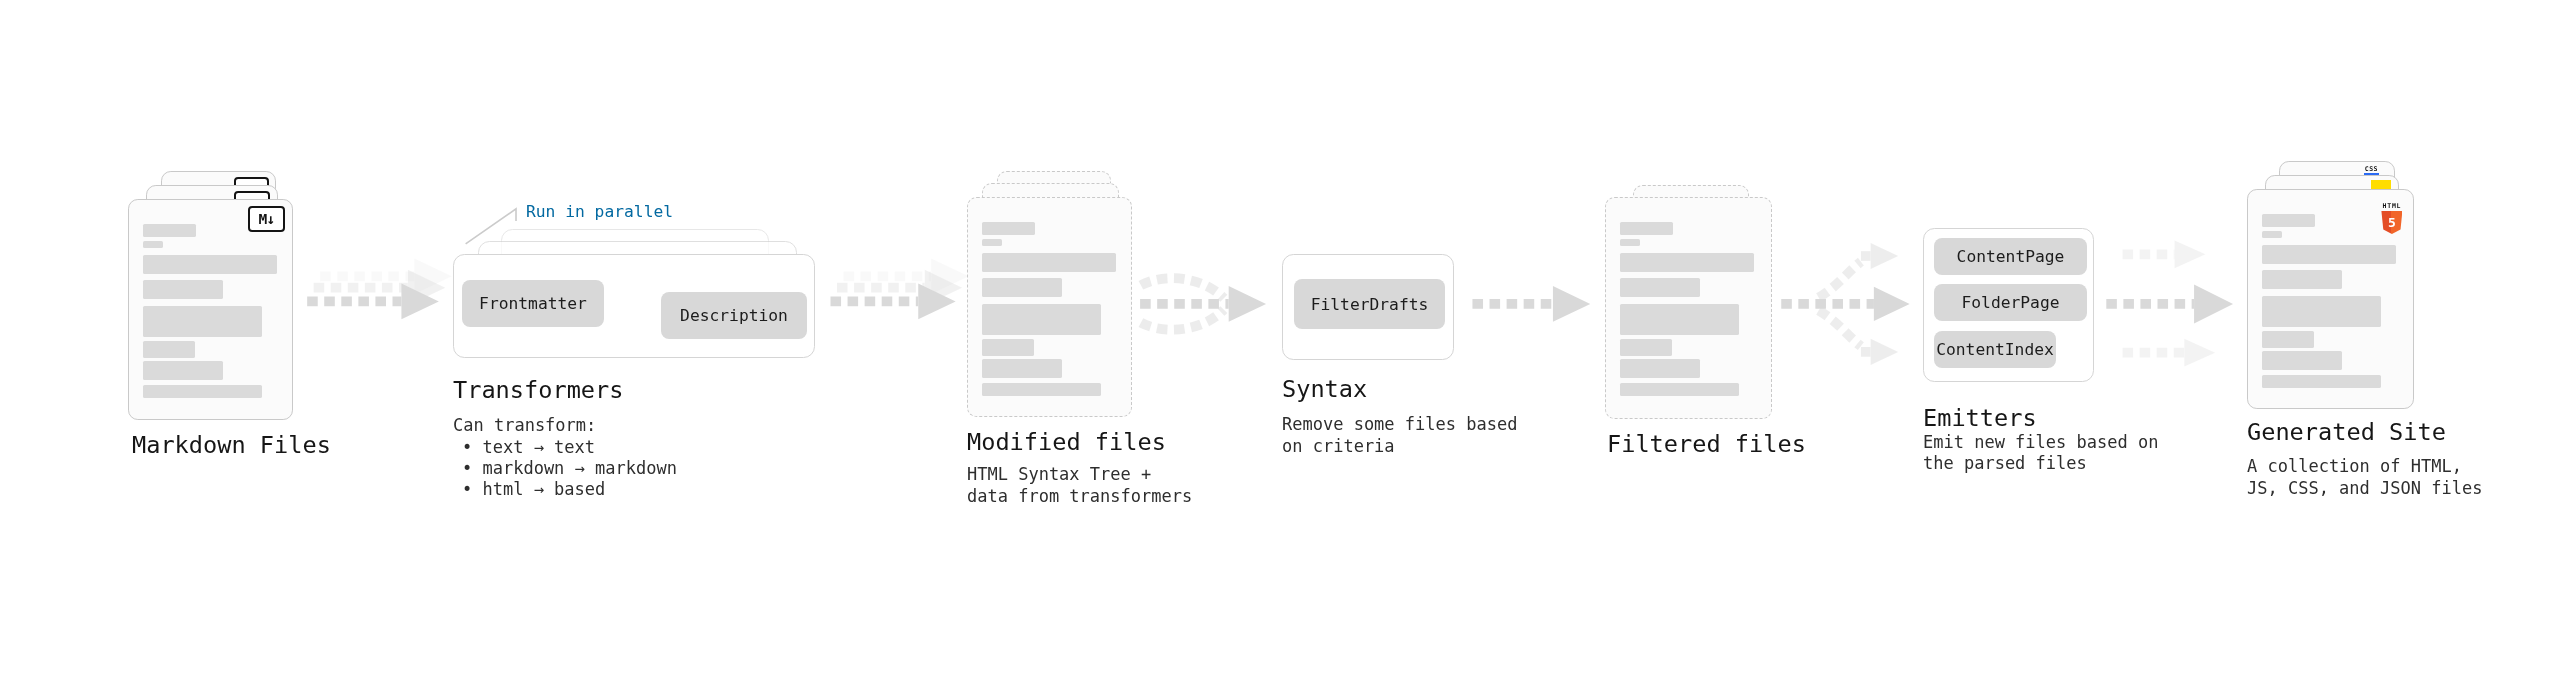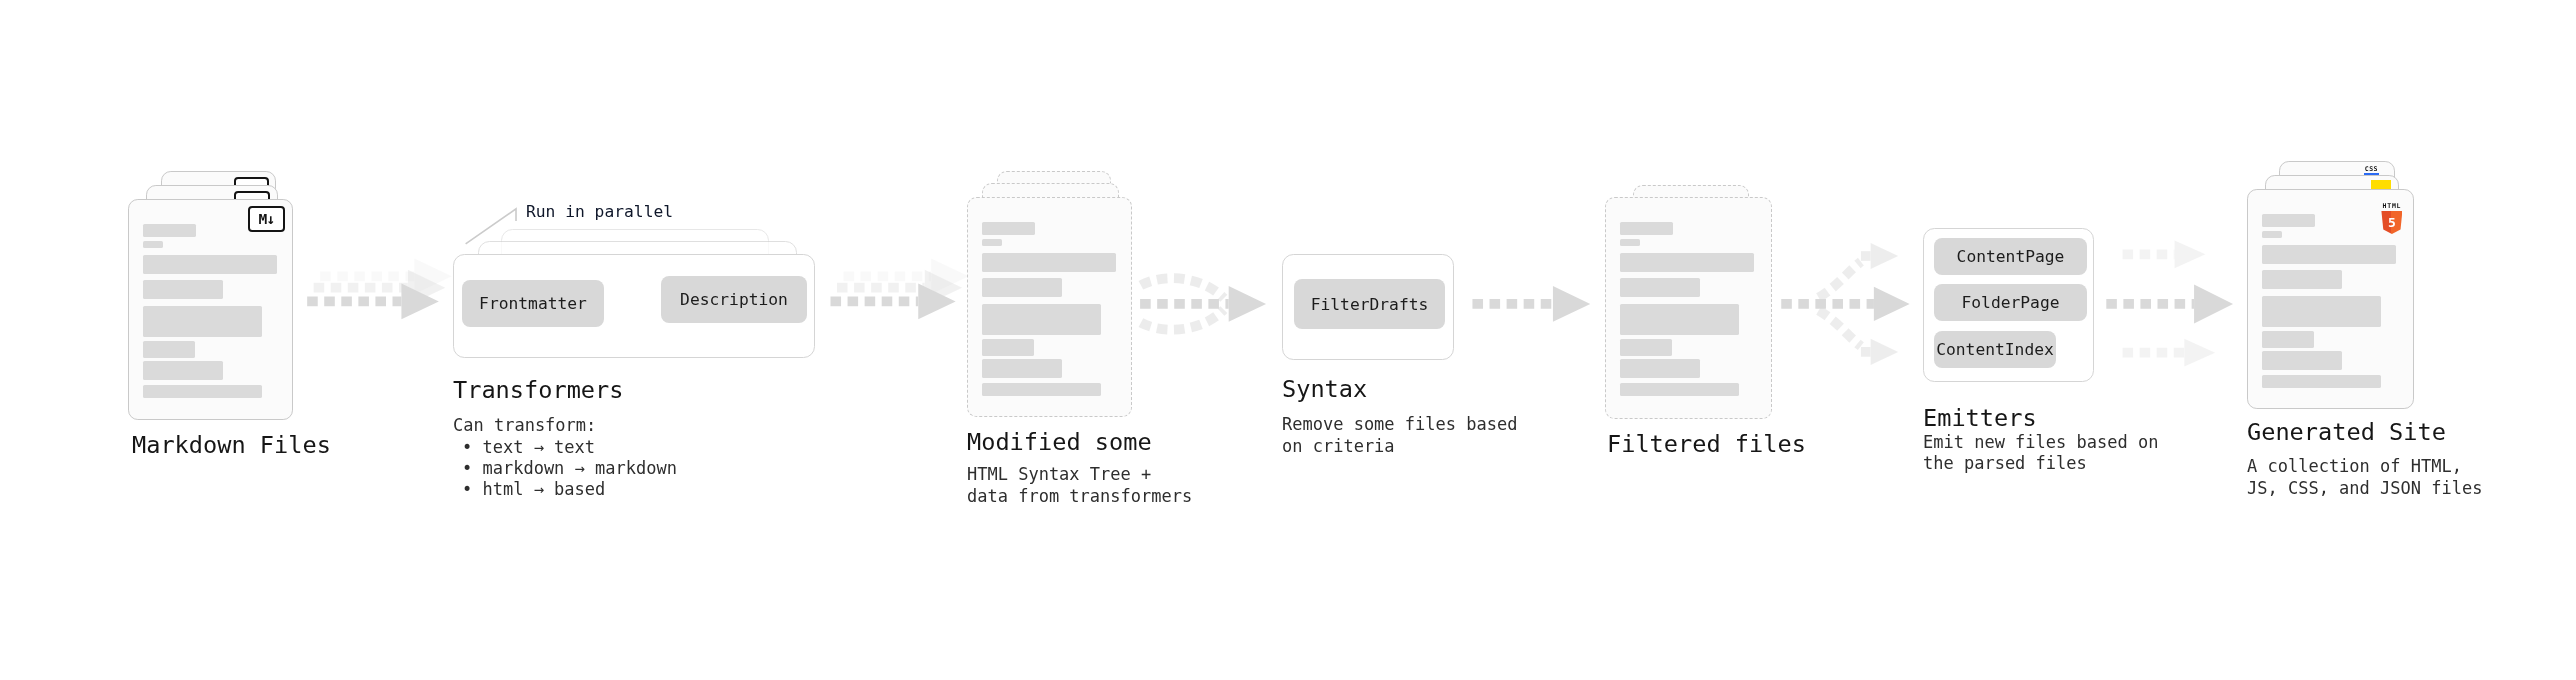--- a/index.html
+++ b/index.html
@@ -20,21 +20,21 @@
             font-weight:700;font-size:14.6px;color:#141414;letter-spacing:-0.8px}
 
   
   .frame{position:absolute;background:#ffffff;border:1.6px solid #d5d5d5;border-radius:11.4px;box-sizing:border-box}
   .graybox{position:absolute;background:#d8d8d8;border-radius:8.1px;display:flex;align-items:center;justify-content:center;
            font-size:16.3px;font-weight:500;color:#1c1c1c}
   .ghost{position:absolute;background:#d9d9d9;border-radius:8.1px}
 
   .title{position:absolute;font-size:23.6px;font-weight:500;color:#161616;white-space:pre}
   .sub{position:absolute;font-size:17px;font-weight:400;color:#2e2e2e;white-space:pre}
-  .note{position:absolute;font-size:16.3px;font-weight:400;color:#0f172a;white-space:pre}
+  .note{position:absolute;font-size:16.3px;font-weight:400;color:#0369a1;white-space:pre}
 
   
   .css-badge{position:absolute;display:flex;flex-direction:column;align-items:center}
   .css-badge .t{font-size:6.5px;font-weight:700;color:#111;line-height:6.5px;letter-spacing:0.4px}
   .css-badge .u{width:15.4px;height:2.4px;background:#2b6bf3;margin-top:0.8px}
   .js-badge{position:absolute;background:#ffdd00}
   .html5{position:absolute;display:flex;flex-direction:column;align-items:center}
   .html5 .t{font-size:6.5px;font-weight:700;color:#111;line-height:7.3px;letter-spacing:0.8px}
   .html5 .shield{width:21px;height:23px;margin-top:0.8px;background:linear-gradient(90deg,#e44d26 50%,#f16529 50%);
                  clip-path:polygon(0 0,100% 0,91% 80%,50% 100%,9% 80%);
@@ -149,21 +149,21 @@
 
   <div>
     <div class="frame" style="left:501px;top:229px;width:268px;height:104px;opacity:.55"></div>
     <div class="ghost" style="left:510px;top:254px;width:122px;height:45px;opacity:.3"></div>
     <div class="ghost" style="left:640px;top:254px;width:122px;height:45px;opacity:.3"></div>
     <div class="frame" style="left:478px;top:241px;width:319px;height:104px;opacity:.75"></div>
     <div class="ghost" style="left:486px;top:267px;width:132px;height:46px;opacity:.55"></div>
     <div class="ghost" style="left:648px;top:267px;width:137px;height:46px;opacity:.55"></div>
     <div class="frame" style="left:453px;top:254px;width:362px;height:104px"></div>
     <div class="graybox" style="left:462px;top:280px;width:142px;height:47px">Frontmatter</div>
-    <div class="graybox" style="left:661px;top:276px;width:146px;height:47px">Description</div>
+    <div class="graybox" style="left:661px;top:292px;width:146px;height:47px">Description</div>
     <div class="note" style="left:526px;top:202px">Run in parallel</div>
     <div class="title" style="left:453px;top:376px">Transformers</div>
     <div class="sub" style="left:453px;top:415px">Can transform:</div>
     <div class="sub" style="left:462px;top:437px">• text → text</div>
     <div class="sub" style="left:462px;top:458px">• markdown → markdown</div>
     <div class="sub" style="left:462px;top:479px">• html → based</div>
   </div>
 
   <div>
     <div class="doc dashed" style="left:997px;top:171px;width:114px;height:221px"></div>
@@ -171,21 +171,21 @@
     <div class="doc dashed" style="left:967px;top:197px;width:165px;height:220px">
       <i class="bar" style="top:24.4px;width:53px;height:13px"></i>
       <i class="bar" style="top:41px;width:19.5px;height:6.5px"></i>
       <i class="bar" style="top:55px;width:134px;height:18.7px"></i>
       <i class="bar" style="top:80px;width:80px;height:18.7px"></i>
       <i class="bar" style="top:106px;width:119px;height:31px"></i>
       <i class="bar" style="top:141px;width:52px;height:17px"></i>
       <i class="bar" style="top:161px;width:80px;height:18.7px"></i>
       <i class="bar" style="top:185px;width:119px;height:13px"></i>
     </div>
-    <div class="title" style="left:967px;top:428px">Modified some</div>
+    <div class="title" style="left:967px;top:428px">Modified files</div>
     <div class="sub" style="left:967px;top:464px">HTML Syntax Tree +</div>
     <div class="sub" style="left:967px;top:486px">data from transformers</div>
   </div>
 
   <div>
     <div class="frame" style="left:1282px;top:254px;width:172px;height:106px"></div>
     <div class="graybox" style="left:1294px;top:279px;width:151px;height:50px">FilterDrafts</div>
     <div class="title" style="left:1282px;top:375px">Syntax</div>
     <div class="sub" style="left:1282px;top:414px">Remove some files based</div>
     <div class="sub" style="left:1282px;top:436px">on criteria</div>

